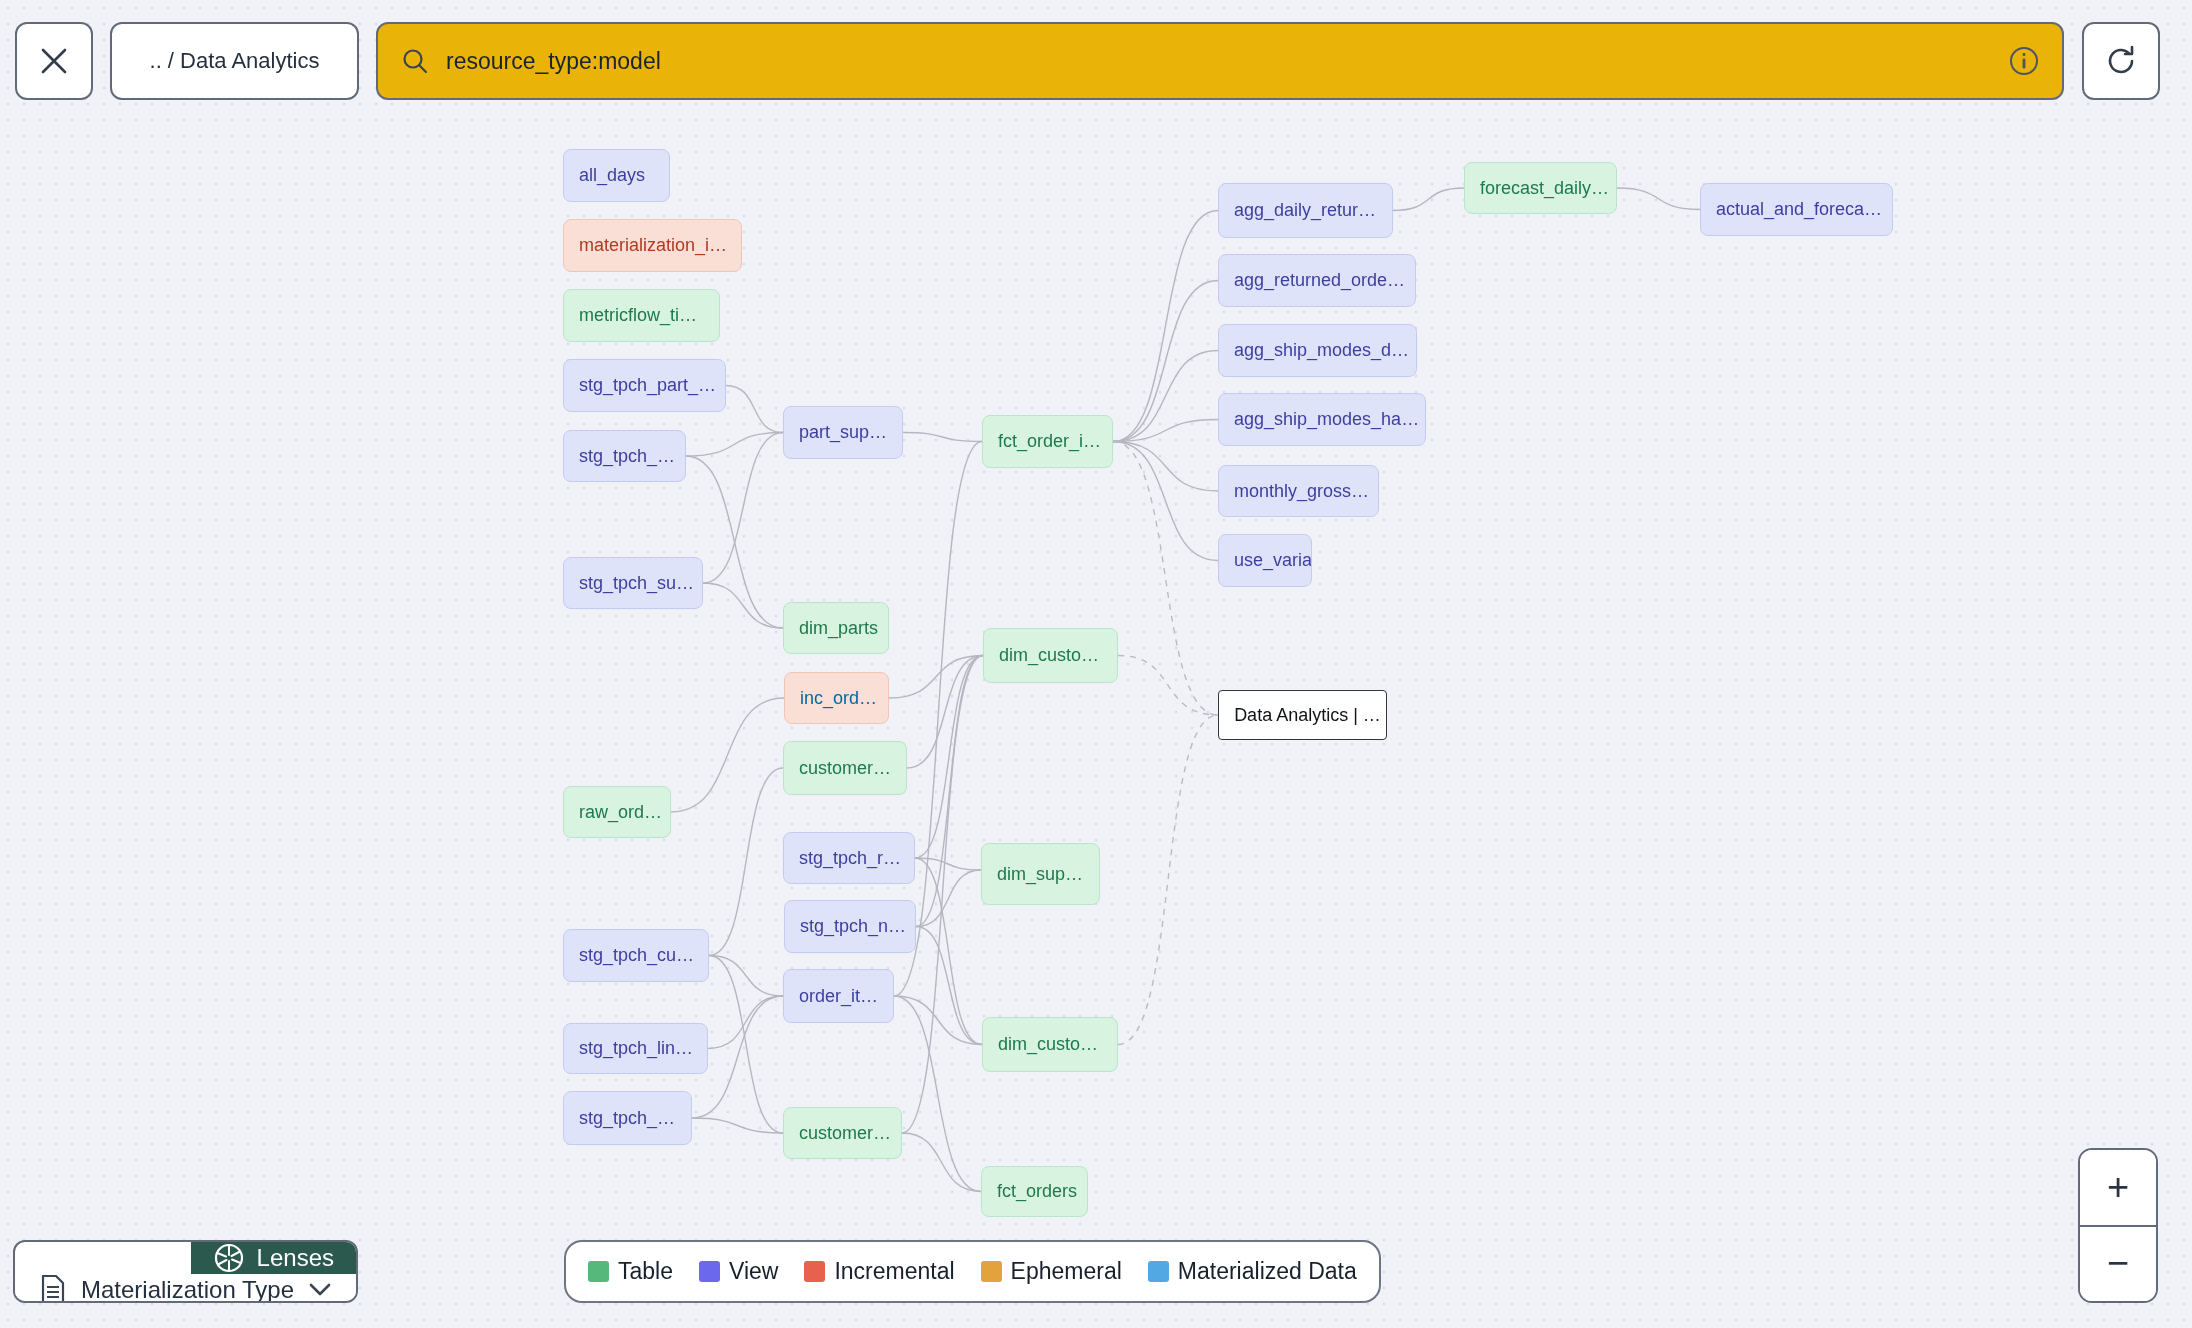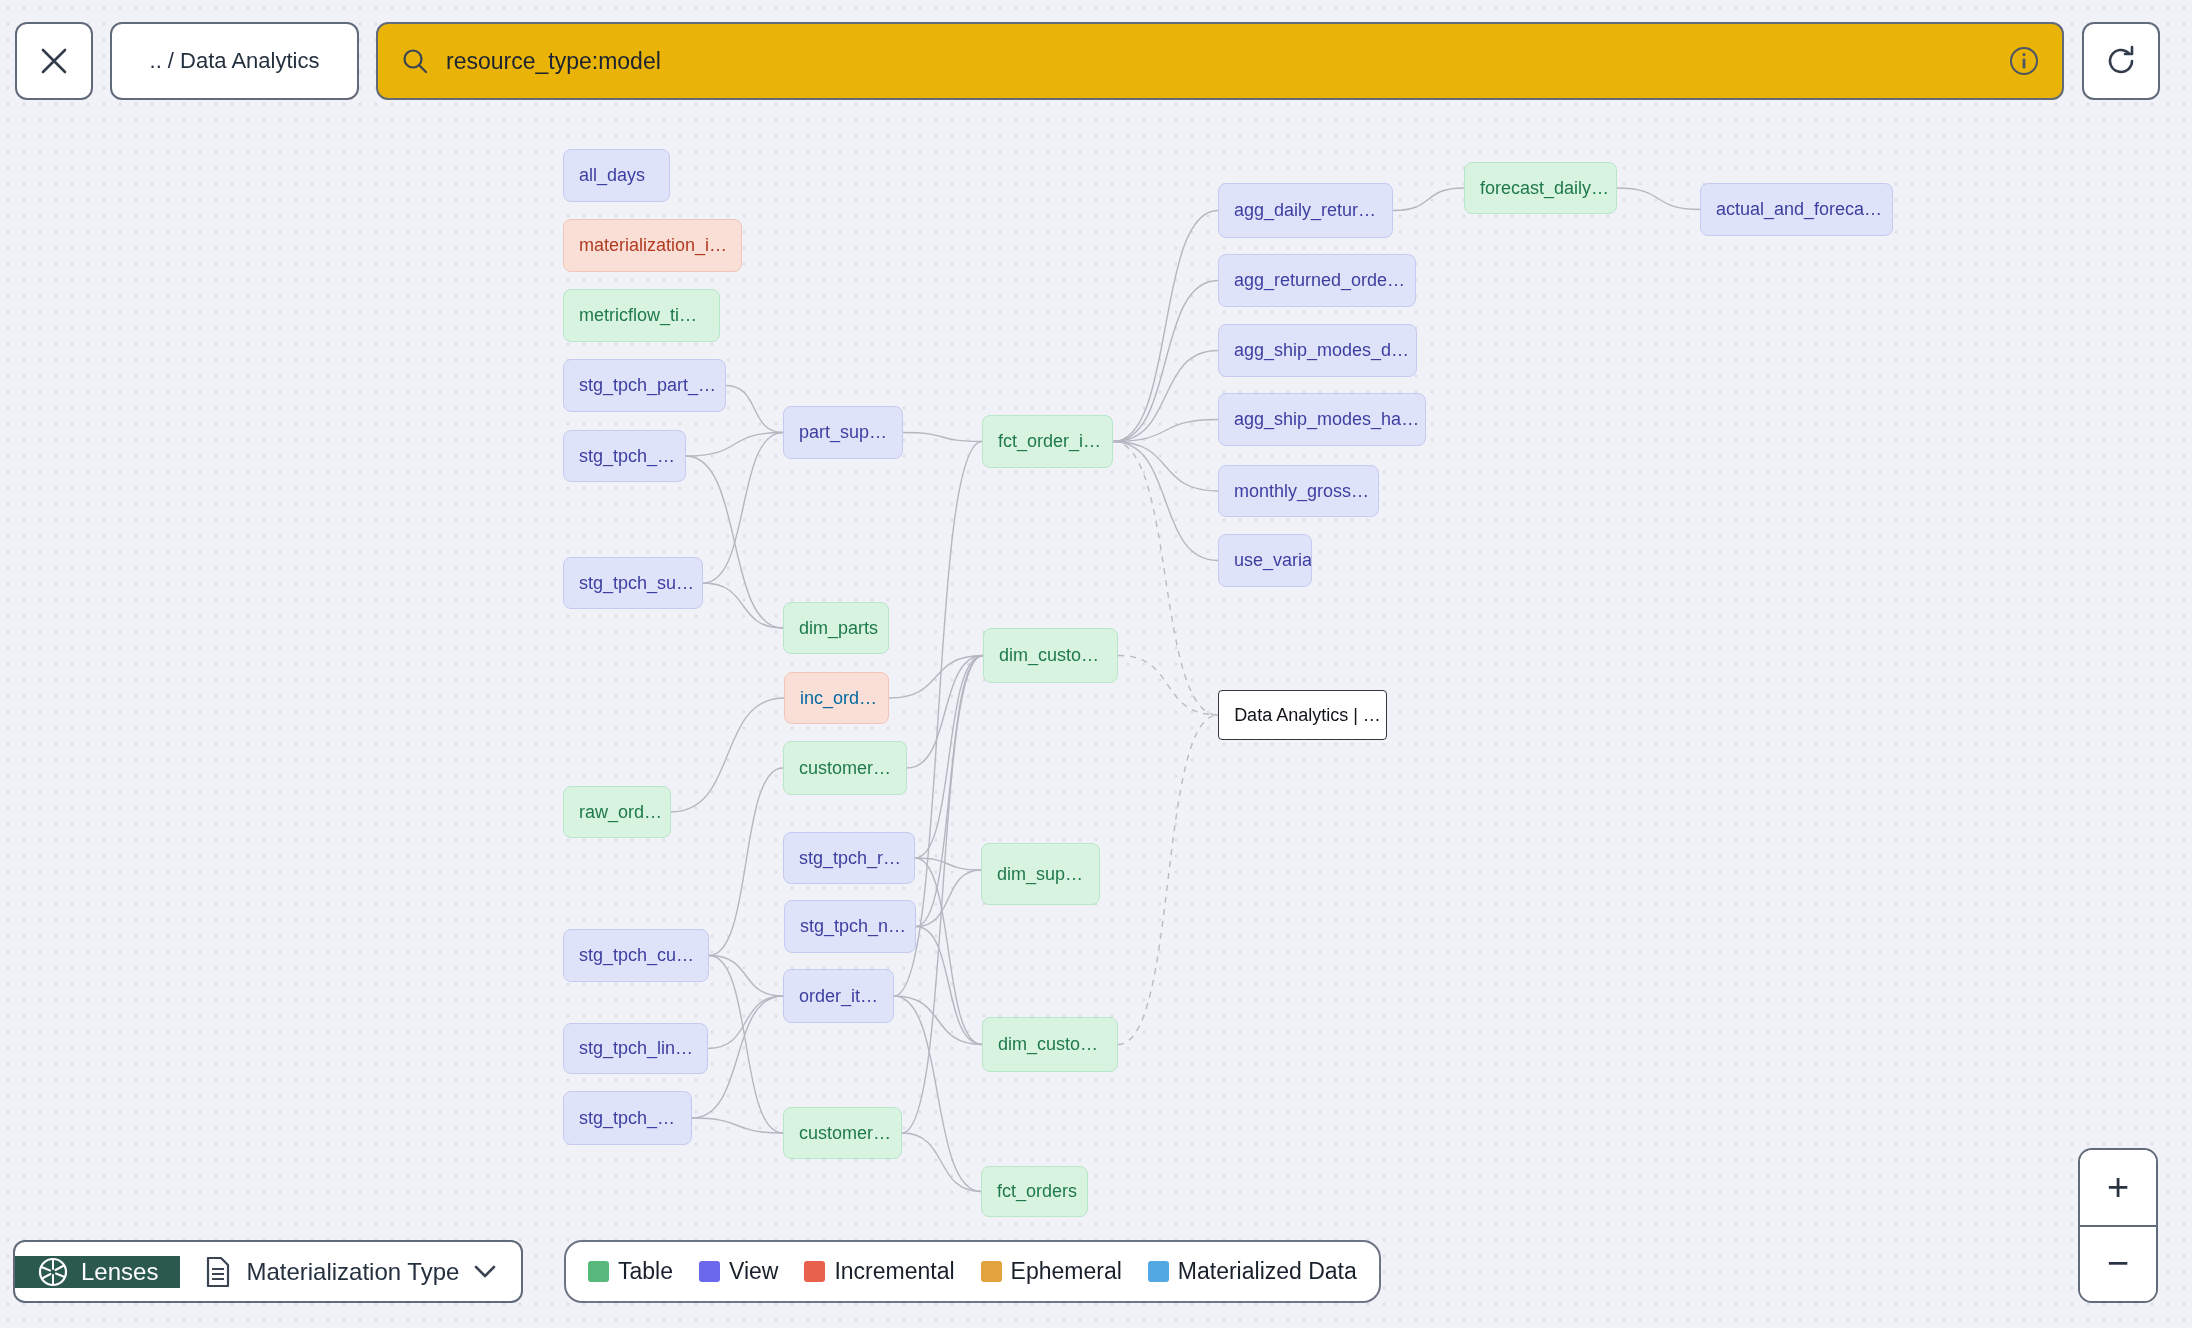--- a/index.html
+++ b/index.html
@@ -47,23 +47,23 @@
     border-radius: 8px; border: 1px solid;
     display: flex; align-items: center;
     padding-left: 15px; font-size: 18px;
     white-space: nowrap; overflow: hidden; cursor: pointer;
   }
   .node.n-exposure { justify-content: center; padding-left: 10px; border-radius: 4px; }
 
   
   #lenses-pill {
     position: absolute; left: 13px; top: 1240px; height: 63px; z-index: 10;
-    display: flex; align-items: center;
+    display: flex; align-items: flex-end;
     border: 2px solid #606a79; border-radius: 12px; overflow: hidden;
-    background: #fff; cursor: pointer;
+    background: #fff; cursor: pointer; flex-direction: column;
   }
   #lenses-seg {
     background: #2b594d; color: #ffffff; display: flex; align-items: center;
     gap: 12px; padding: 0 22px; font-size: 24px; font-weight: 500;
   }
   #lens-selector {
     display: flex; align-items: center; gap: 14px; padding: 0 24px;
     color: #25303f; font-size: 24px; font-weight: 500; background: #fff;
   }
   #legend-box {

